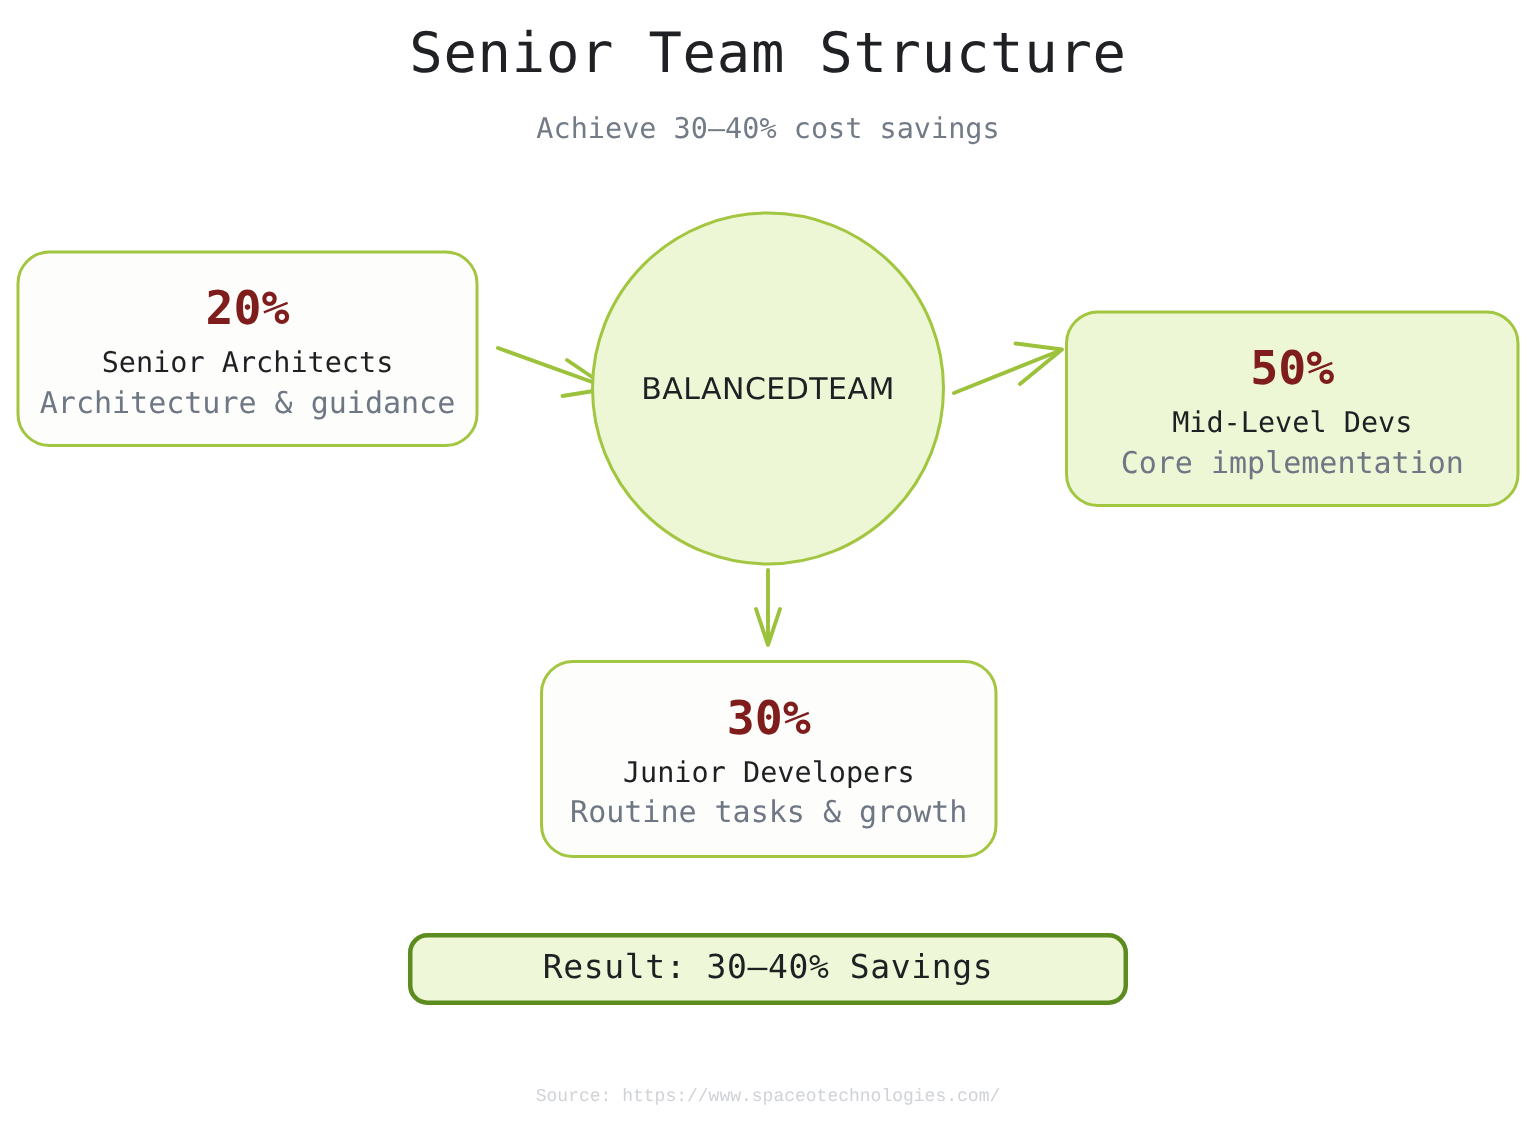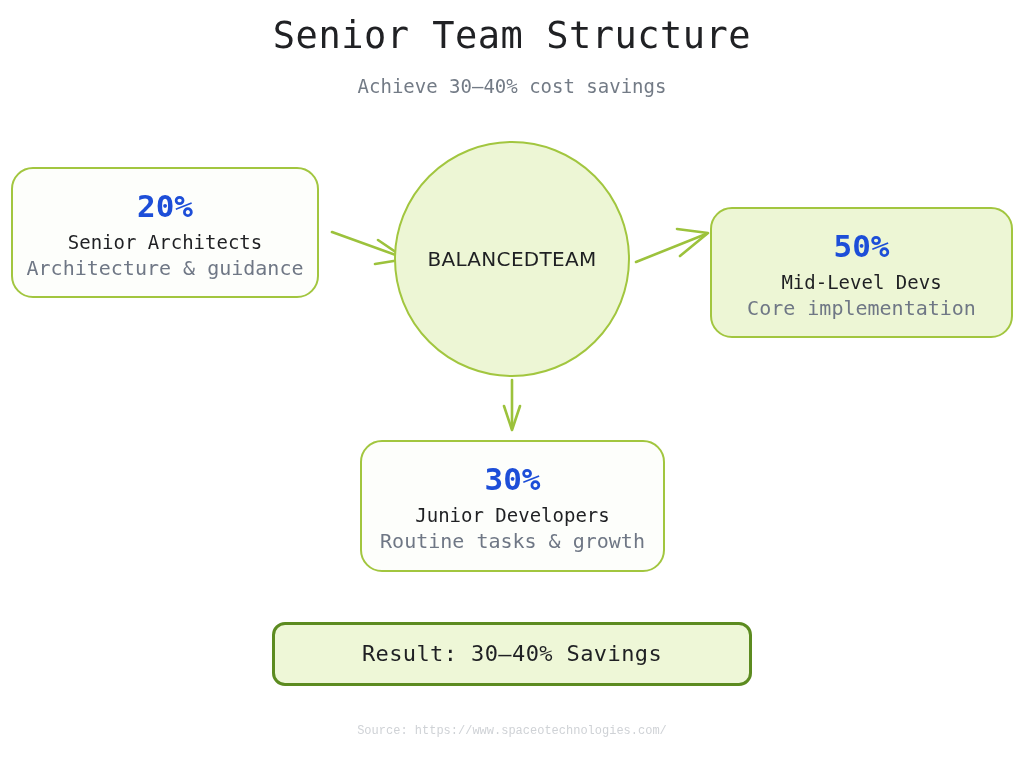--- a/index.html
+++ b/index.html
@@ -70,21 +70,21 @@
     align-items: center;
     justify-content: center;
   }
   .card.white  { background: #fdfefb; }
   .card.tinted { background: #edf6d5; margin-top: 40px; }
 
   .card-pct {
     font-size: 31px;
     line-height: 36px;
     font-weight: bold;
-    color: #1d4ed8;
+    color: #7f1d1d;
     margin-bottom: 7px;
   }
   .card-role {
     font-size: 19px;
     line-height: 23px;
     color: #1f2023;
     font-weight: 400;
     white-space: nowrap;
   }
   .card-desc {
@@ -124,21 +124,21 @@
     font-weight: 400;
     letter-spacing: 0.3px;
   }
 
   
   #result-banner {
     position: absolute;
     left: 272px;
     top: 622px;
     width: 480px;
-    height: 64px;
+    height: 48px;
     box-sizing: border-box;
     border: 3px solid #5c8b20;
     border-radius: 13px;
     background: #eef7d7;
     display: flex;
     align-items: center;
     justify-content: center;
   }
   .result-text {
     font-size: 22px;

